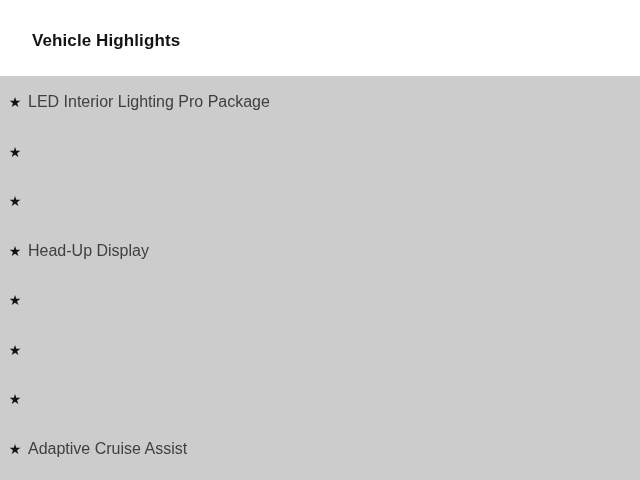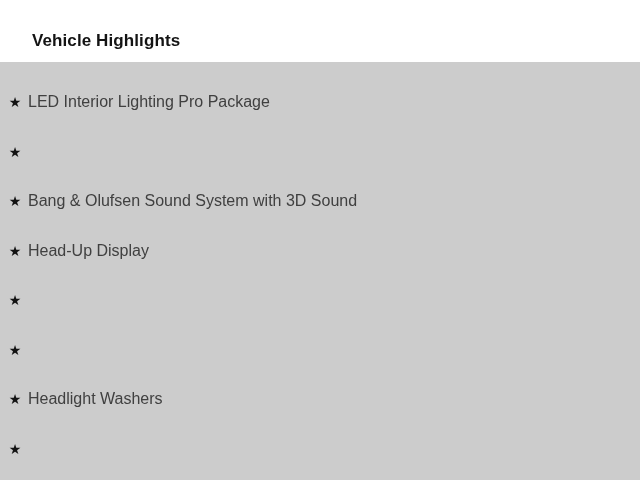--- a/index.html
+++ b/index.html
@@ -22,21 +22,21 @@
     background: #cccccc;
     overflow: hidden;
   }
 
   
   #header {
     position: absolute;
     left: 0;
     top: 0;
     width: 640px;
-    height: 62px;
+    height: 76px;
     background: #ffffff;
     box-sizing: border-box;
   }
 
   #header-title {
     position: absolute;
     left: 32px;
     top: 31px;
     font-size: 17px;
     font-weight: bold;
@@ -115,34 +115,33 @@
   <ul id="highlights-list">
     <li class="highlight-item">
       <span class="star-icon">★</span>
       <span class="highlight-label">LED Interior Lighting Pro Package</span>
     </li>
     <li class="highlight-item">
       <span class="star-icon">★</span>
     </li>
     <li class="highlight-item">
       <span class="star-icon">★</span>
-      <span class="highlight-label">Bang &amp; Olufsen Sound System with 3D Sound</span>
     </li>
     <li class="highlight-item">
       <span class="star-icon">★</span>
       <span class="highlight-label">Head-Up Display</span>
     </li>
     <li class="highlight-item">
       <span class="star-icon">★</span>
     </li>
     <li class="highlight-item">
       <span class="star-icon">★</span>
     </li>
     <li class="highlight-item">
       <span class="star-icon">★</span>
-      <span class="highlight-label">Headlight Washers</span>
     </li>
     <li class="highlight-item">
       <span class="star-icon">★</span>
+      <span class="highlight-label">Adaptive Cruise Assist</span>
     </li>
   </ul>
 
 </div>
 
 </body></html>

